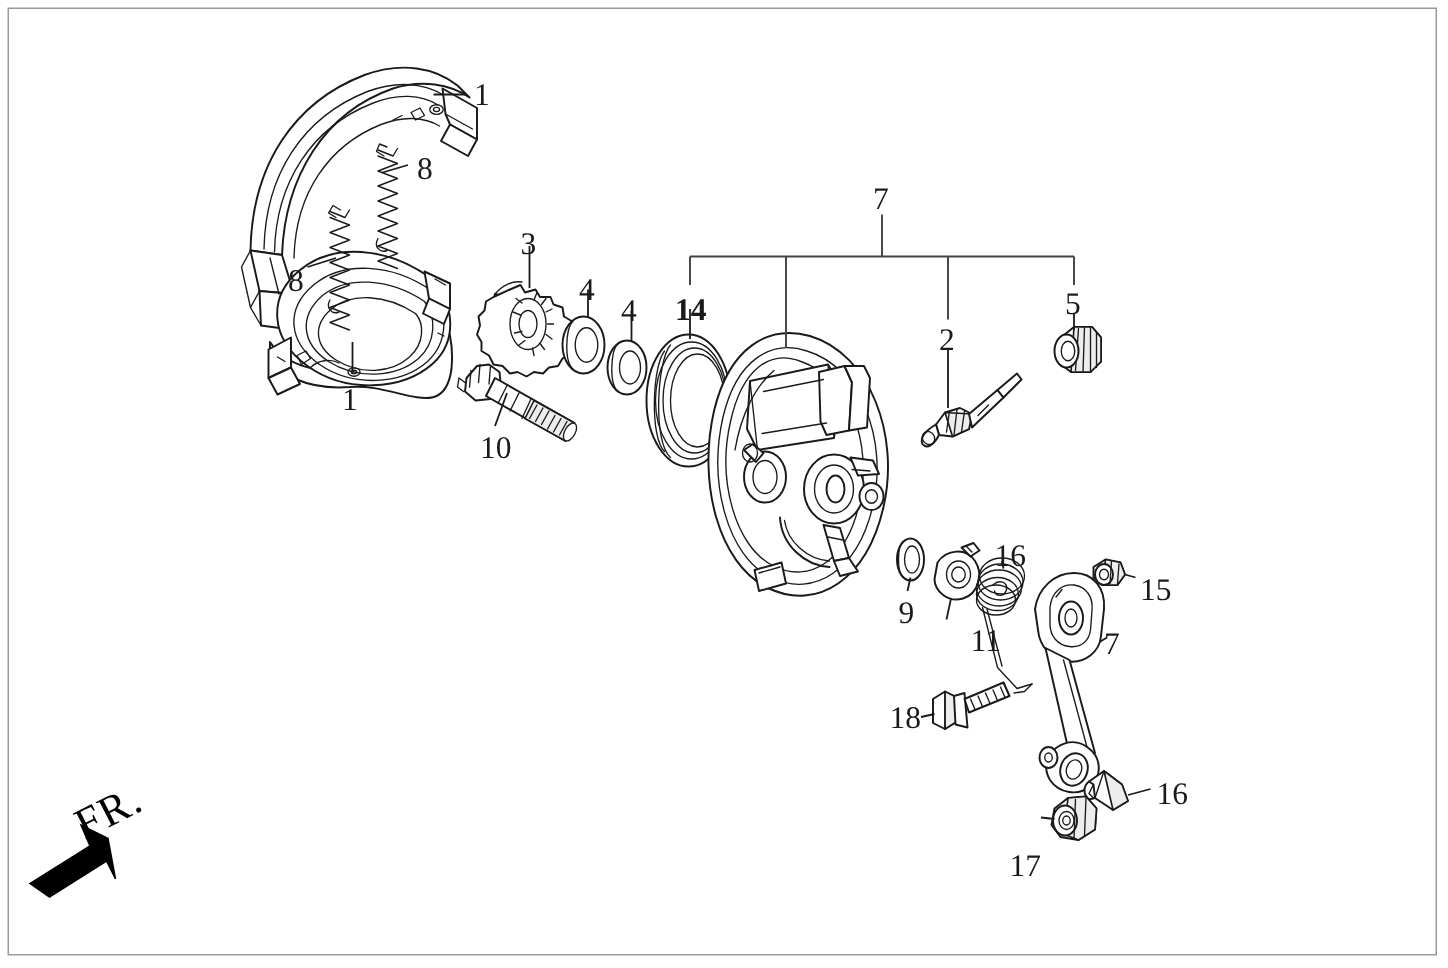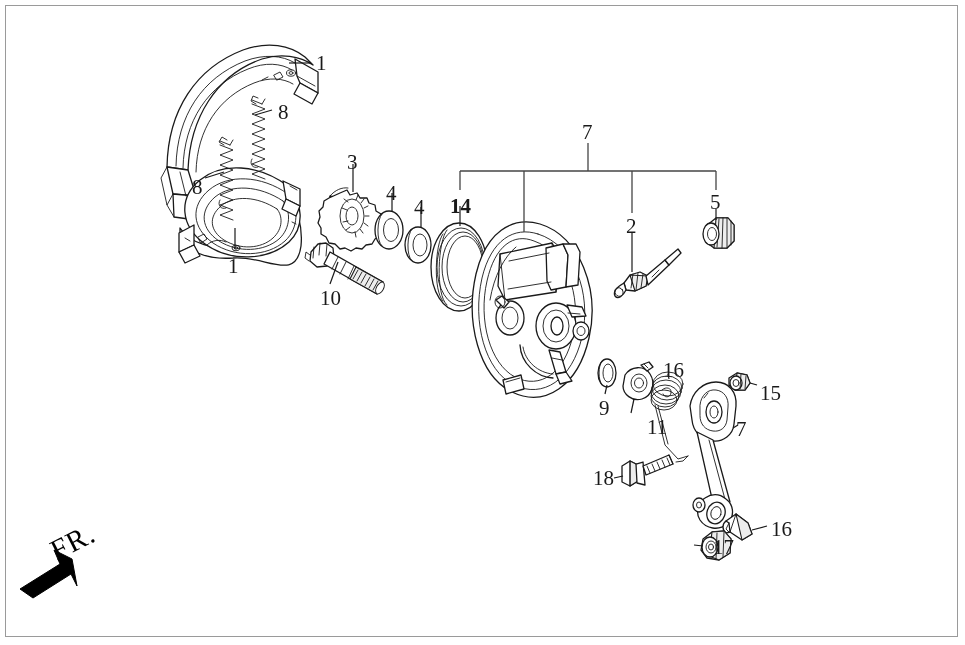--- a/index.html
+++ b/index.html
@@ -451,17 +451,17 @@
   <div class="lbl" style="left:582px; top:122px;">7</div>
   <div class="lbl" style="left:626px; top:216px;">2</div>
   <div class="lbl" style="left:710px; top:192px;">5</div>
   <div class="lbl" style="left:599px; top:398px;">9</div>
   <div class="lbl" style="left:623px; top:417px;margin-left:24px;">11</div>
   <div class="lbl" style="left:663px; top:360px;">16</div>
   <div class="lbl" style="left:736px; top:419px;">7</div>
   <div class="lbl" style="left:760px; top:383px;">15</div>
   <div class="lbl" style="left:593px; top:468px;">18</div>
   <div class="lbl" style="left:771px; top:519px;text-align:center;">16</div>
-  <div class="lbl" style="left:673px; top:537px;margin-left:40px;">17</div>
+  <div class="lbl" style="left:673px; top:567px;">17</div>
 
   <div class="fr-text" style="left:60px; top:534px;">FR.</div>
 
 </div>
 
 </body></html>

